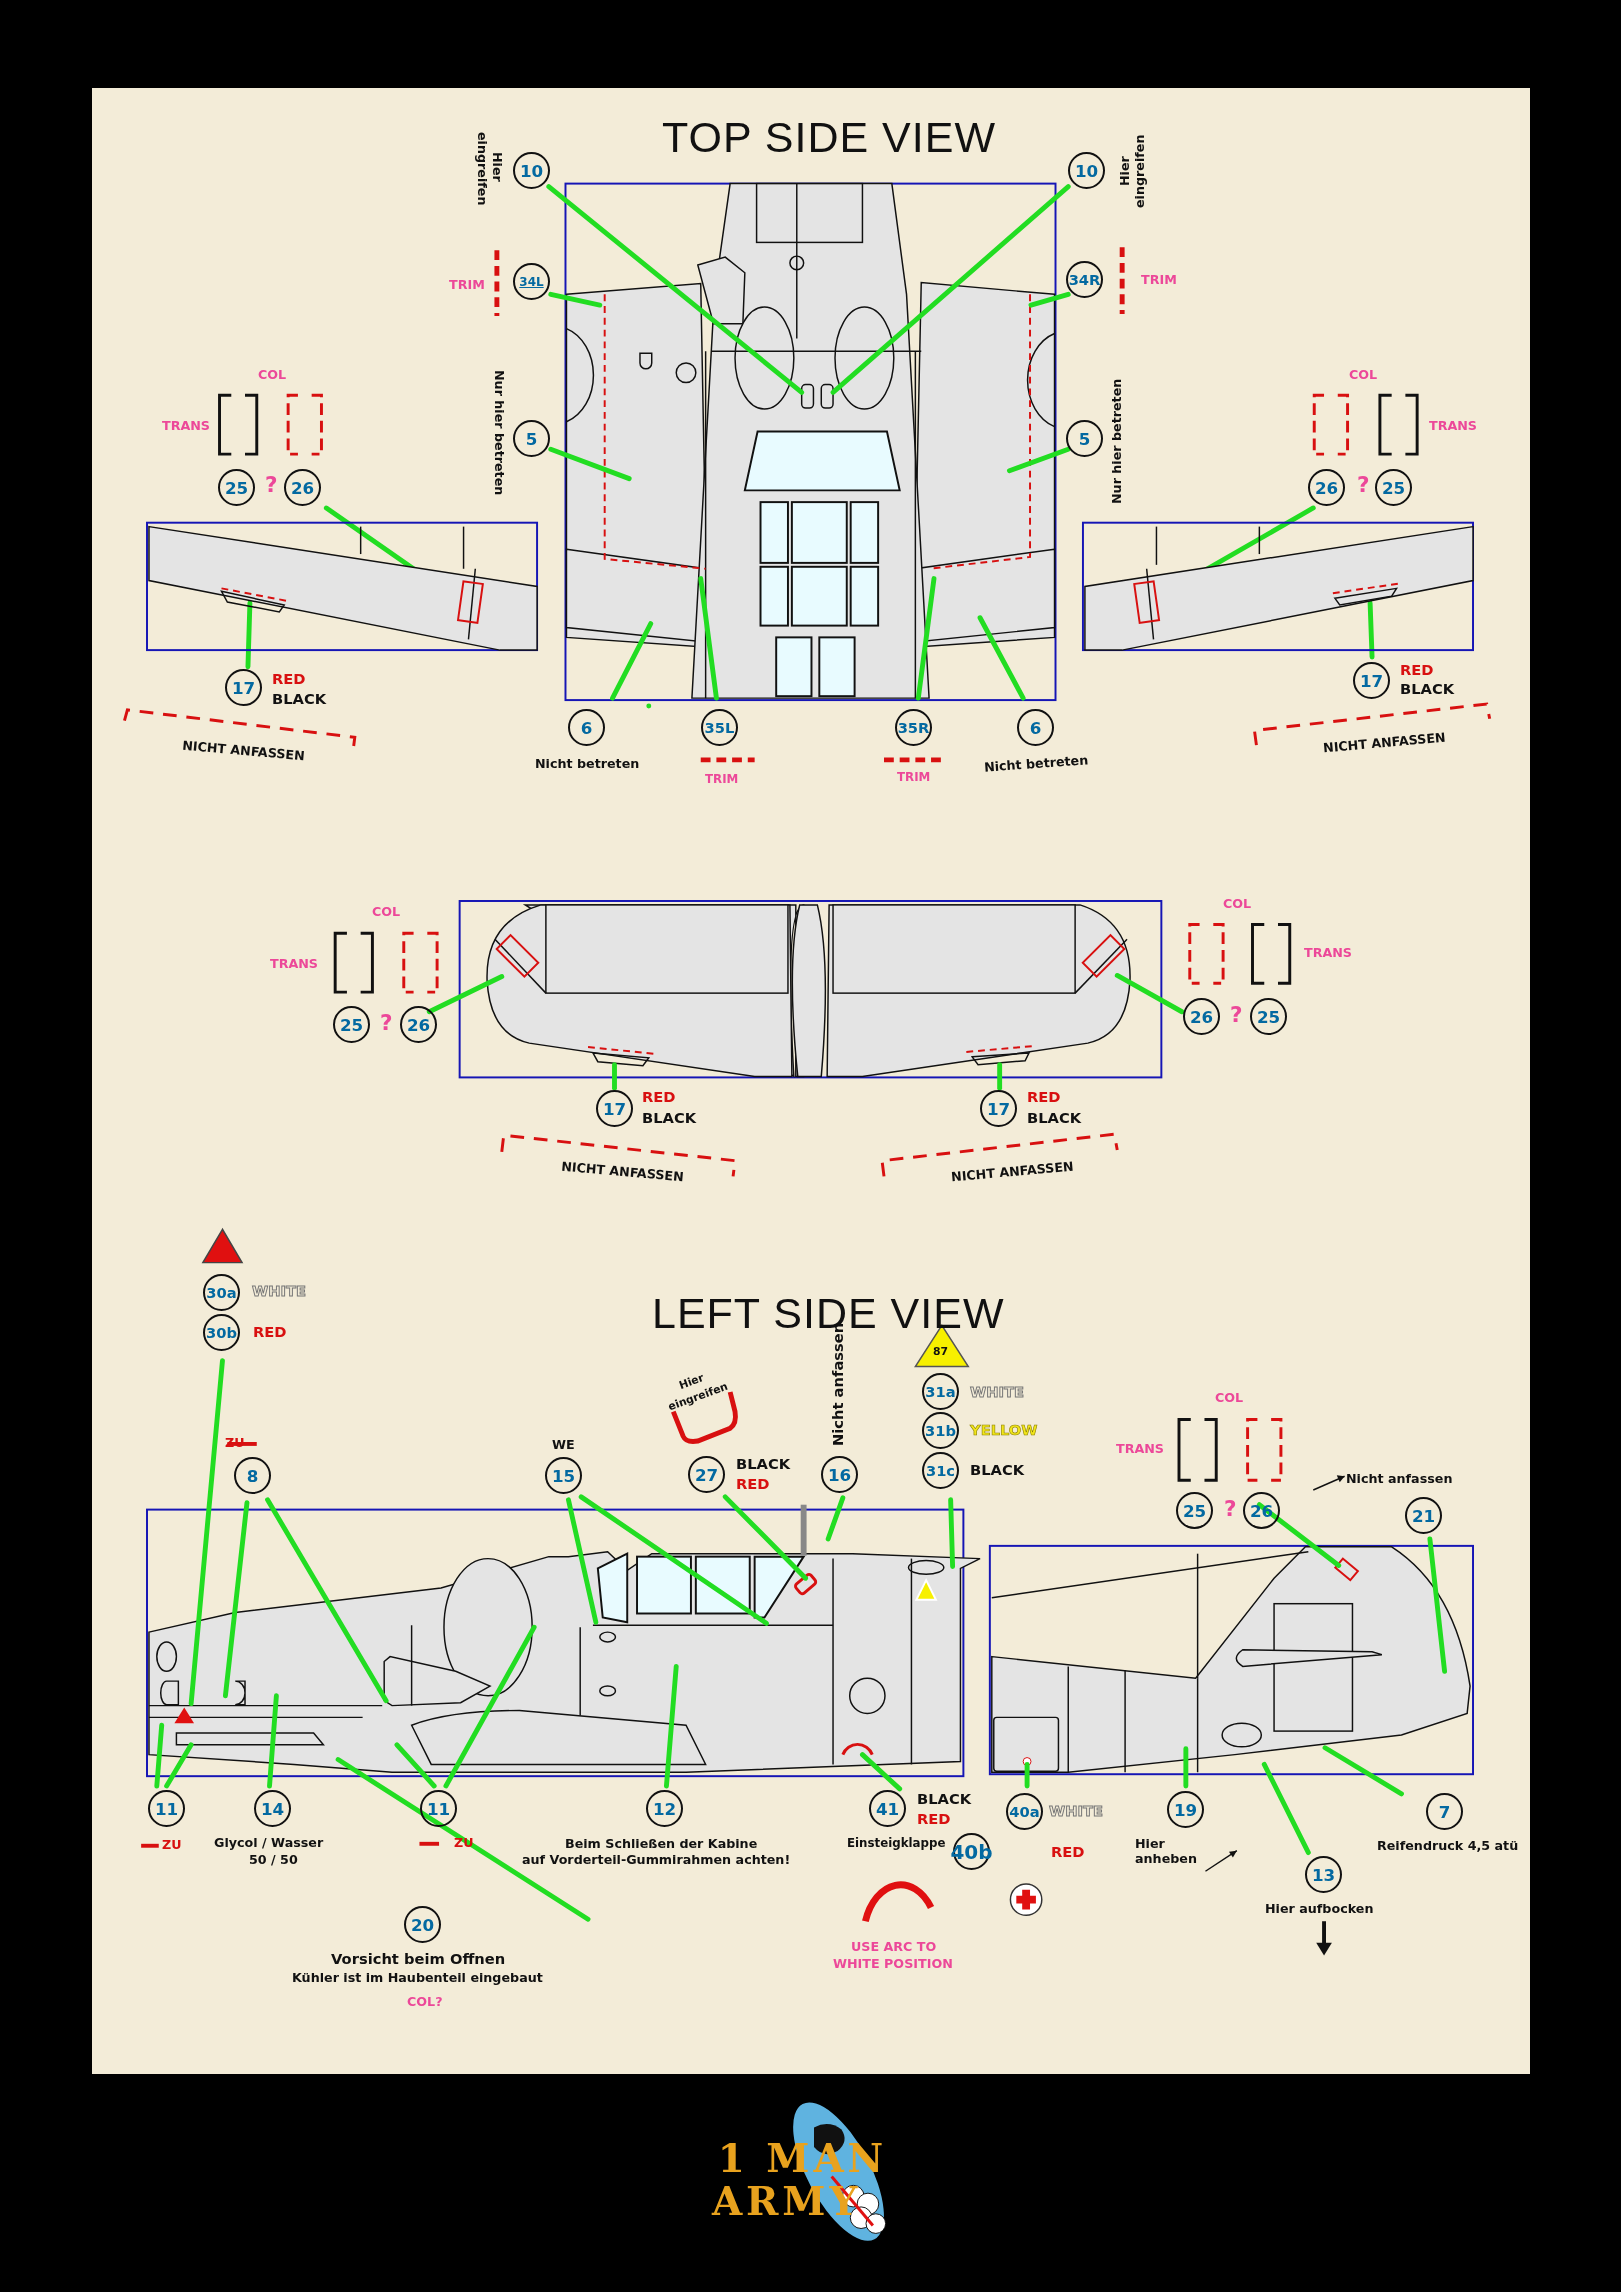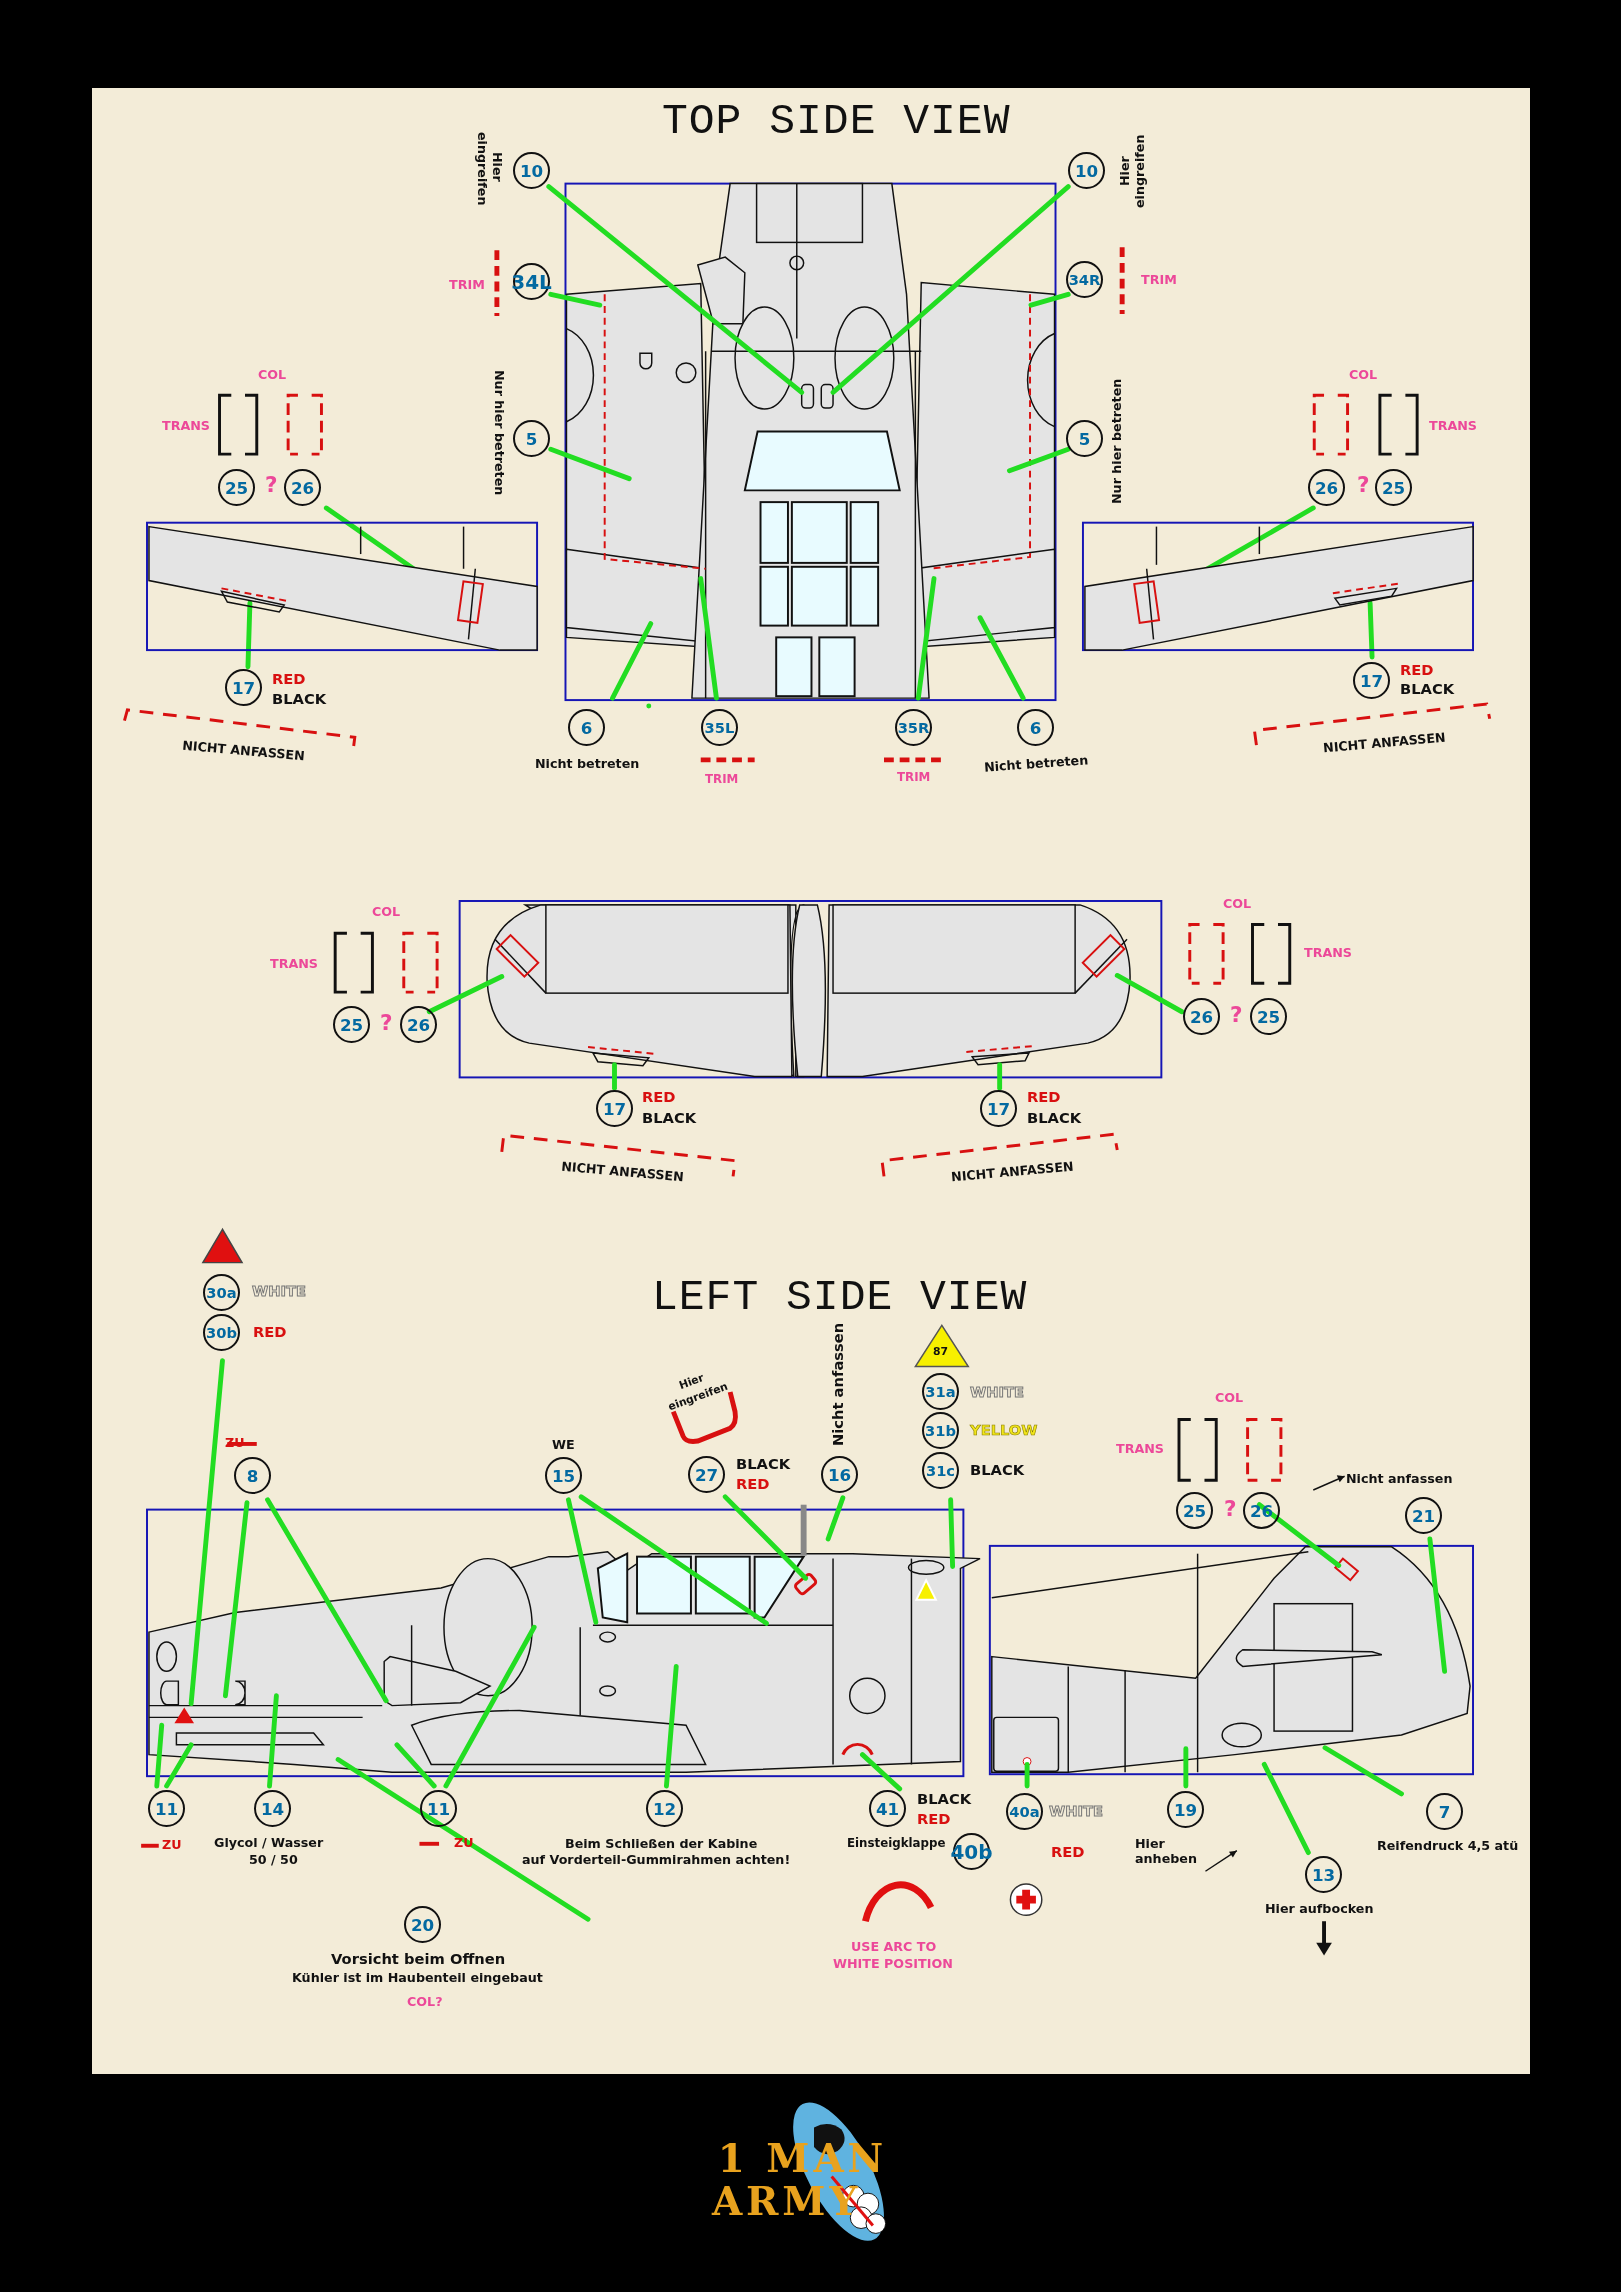--- a/index.html
+++ b/index.html
@@ -1,20 +1,20 @@
 <!DOCTYPE html>
 <html><head>
 <meta charset="utf-8">
 <style>
   html,body{margin:0;padding:0;background:#000;}
   body{width:1621px;height:2293px;position:relative;overflow:hidden;font-family:"DejaVu Sans",sans-serif;}
   #sheet{position:absolute;left:92px;top:88px;width:1438px;height:1986px;background:#f3ecd8;}
   #art{position:absolute;left:0;top:0;width:1621px;height:2293px;}
   .t{position:absolute;font-weight:bold;color:#111;white-space:nowrap;line-height:1;}
-  .title{font-family:Liberation Mono, monospace;font-weight:normal;font-size:43px;color:#111;letter-spacing:1px;}
+  .title{font-family:Liberation Sans, sans-serif;font-weight:normal;font-size:43px;color:#111;letter-spacing:1px;margin-top:16px;}
   .blue{color:#ec4899;}
   .red{color:#d81010;}
   .outline-white{color:#f3ecd8;-webkit-text-stroke:1px #777;}
   .outline-yellow{color:#f2e61a;-webkit-text-stroke:0.6px #8a7f00;}
   .callout{position:absolute;width:37px;height:37px;border:2.9px solid #111;border-radius:50%;display:flex;align-items:center;justify-content:center;font-weight:bold;font-size:16.7px;color:#0369a1;box-sizing:border-box;background:transparent;}
   .vert{transform:rotate(-90deg);transform-origin:left top;}
   .vert-r{transform:rotate(90deg);transform-origin:left top;}
   .small{font-size:12.7px;}
   .med{font-size:14.7px;}
   #logo{position:absolute;left:706px;top:2098px;width:216px;height:157px;}
@@ -248,21 +248,21 @@
     <line x1="1351" y1="1960" x2="1351" y2="1985" stroke="#111" stroke-width="4"></line>
     <polygon points="1351,1995 1343,1982 1359,1982" fill="#111"></polygon>
   </g>
 </svg>
 
 <div class="t title" style="left:662px;top:100px;">TOP SIDE VIEW</div>
 <div class="t title" style="left:652px;top:1276px;">LEFT SIDE VIEW</div>
 
 <div class="callout" style="left:513px;top:152px;">10</div>
 <div class="callout" style="left:1068px;top:152px;">10</div>
-<div class="callout" style="left:513px;top:263px;font-size:20px;">34L</div>
+<div class="callout" style="left:513px;top:263px;font-size:12px;text-decoration:underline;">34L</div>
 <div class="callout" style="left:1066px;top:261px;font-size:14.7px;">34R</div>
 <div class="callout" style="left:513px;top:420px;">5</div>
 <div class="callout" style="left:1066px;top:420px;">5</div>
 <div class="callout" style="left:218px;top:469px;">25</div>
 <div class="callout" style="left:284px;top:469px;">26</div>
 <div class="callout" style="left:1308px;top:469px;">26</div>
 <div class="callout" style="left:1375px;top:469px;">25</div>
 <div class="callout" style="left:225px;top:669px;">17</div>
 <div class="callout" style="left:1353px;top:662px;">17</div>
 <div class="callout" style="left:568px;top:709px;">6</div>

